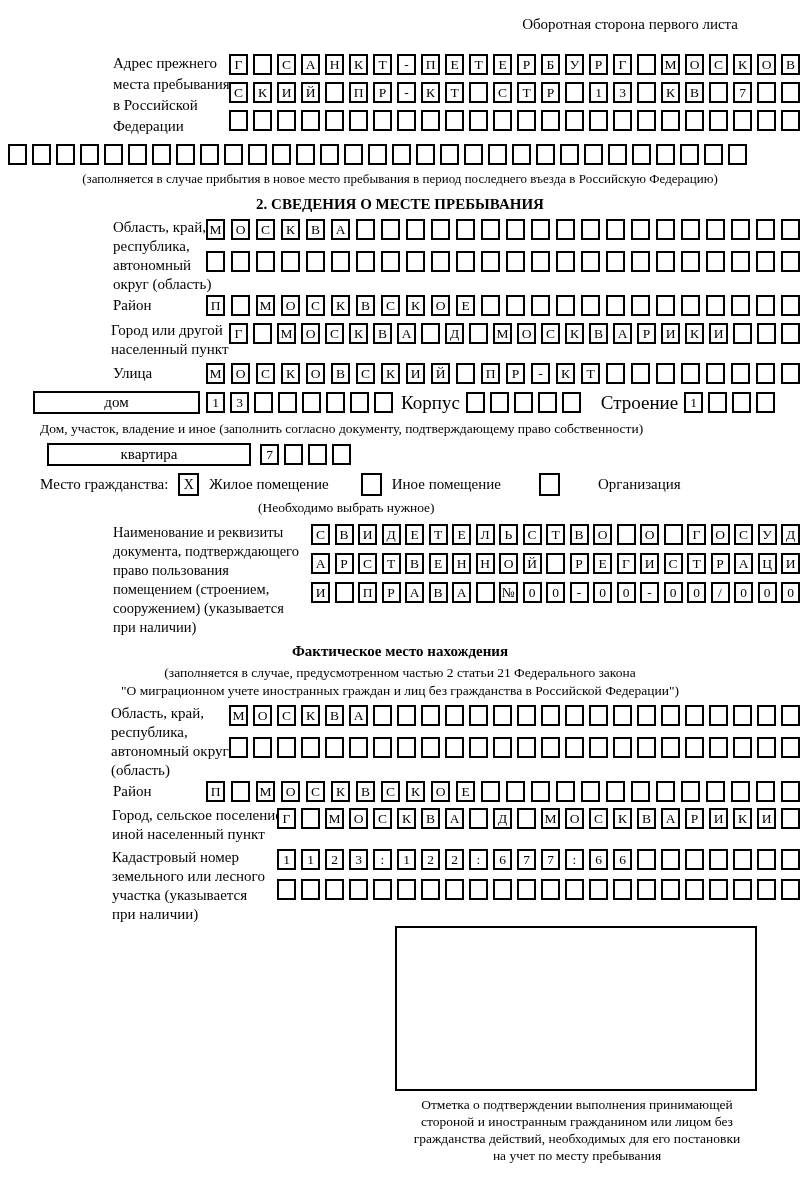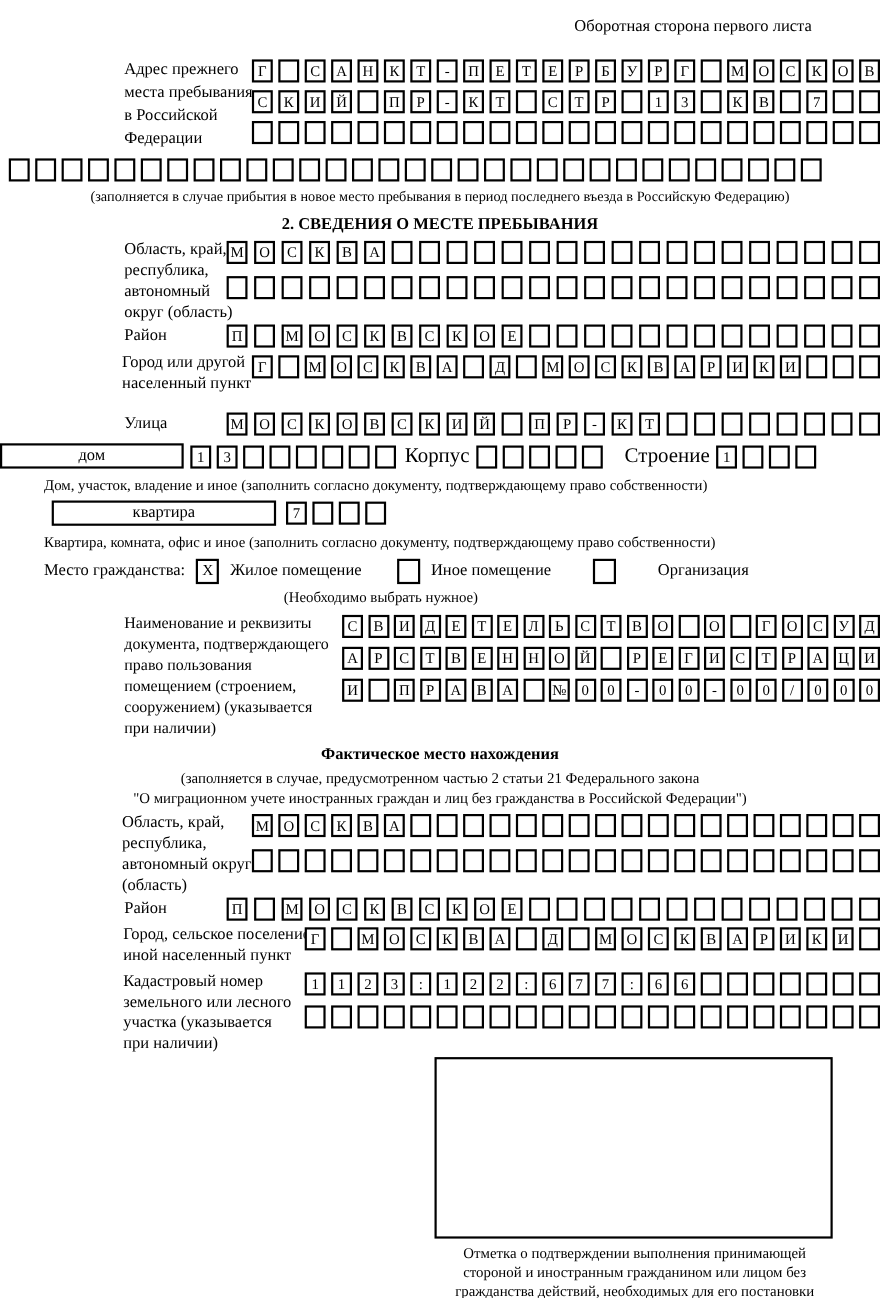--- a/index.html
+++ b/index.html
@@ -24,23 +24,23 @@
   .region { margin-top:4px; }
   .region .lblcol { width:155px; }
   .region .label { line-height:19px; }
   .region .rows { gap:11px; margin-top:1px; }
   .district { margin-top:1px; align-items:center; }
   .district .lblcol { width:155px; }
   .cityblk { margin-top:5px; }
   .cityblk .lblcol { width:180px; }
   .cityblk .label { line-height:19px; }
   .cityblk .cellrow { margin-top:2px; }
-  .street { margin-top:16px; align-items:center; }
+  .street { margin-top:4px; align-items:center; }
   .street .lblcol { width:155px; }
-  .houseline { margin-top:7px; display:flex; align-items:flex-end; }
+  .houseline { margin-top:7px; padding-left:33px; display:flex; align-items:center; }
   .wbox { height:23px; border:2px solid #000; display:flex; align-items:center; justify-content:center; font-size:15px; background:#fff; }
   .wbox.dom { width:167px; margin-right:6px; }
   .wbox.kv { width:204px; margin-right:9px; }
   .inline-lbl { font-size:19px; }
   .ml8 { margin-left:8px; } .mr6 { margin-right:6px; } .ml20 { margin-left:20px; }
   .note-l { padding-left:40px; font-size:13.5px; margin-top:6px; line-height:17px; }
   .aptline { margin-top:6px; padding-left:47px; display:flex; align-items:center; }
   .stayline { margin-top:7px; padding-left:40px; display:flex; align-items:center; font-size:15px; }
   .chk { width:21px; height:23px; border:2px solid #000; display:flex; align-items:center; justify-content:center; font-size:14px; margin:0 10px; background:#fff; }
   .stay-note { padding-left:258px; font-size:13.5px; margin-top:3px; line-height:17px; }
@@ -389,21 +389,20 @@
 
   <div class="aptline">
     <div class="wbox kv">квартира</div>
     <div class="cellrow">
         <span class="cell">7</span>
         <span class="cell"></span>
         <span class="cell"></span>
         <span class="cell"></span>
       </div>
   </div>
-  <div class="note-l">Квартира, комната, офис и иное (заполнить согласно документу, подтверждающему право собственности)</div>
 
   <div class="stayline">
     <span>Место гражданства:</span>
     <span class="chk">X</span>
     <span>Жилое помещение</span>
     <span class="chk" style="margin-left:32px;"></span>
     <span>Иное помещение</span>
     <span class="chk" style="margin-left:38px;"></span>
     <span style="margin-left:28px;">Организация</span>
   </div>

